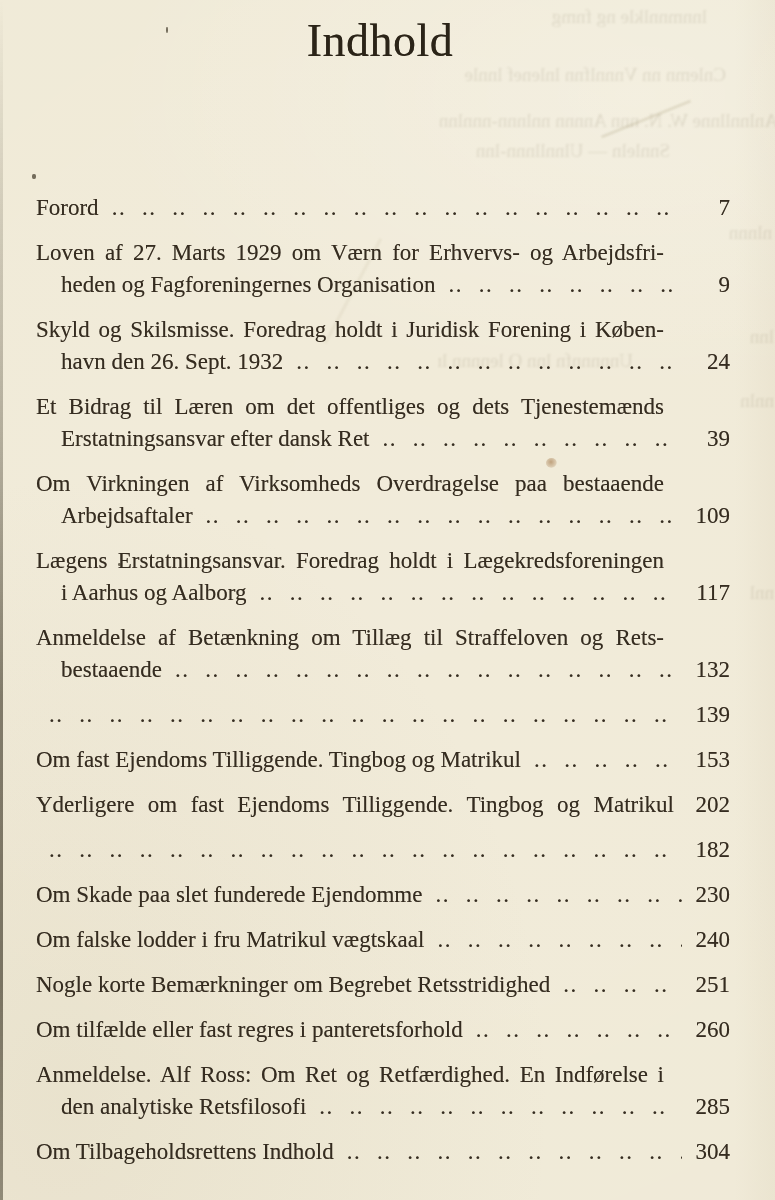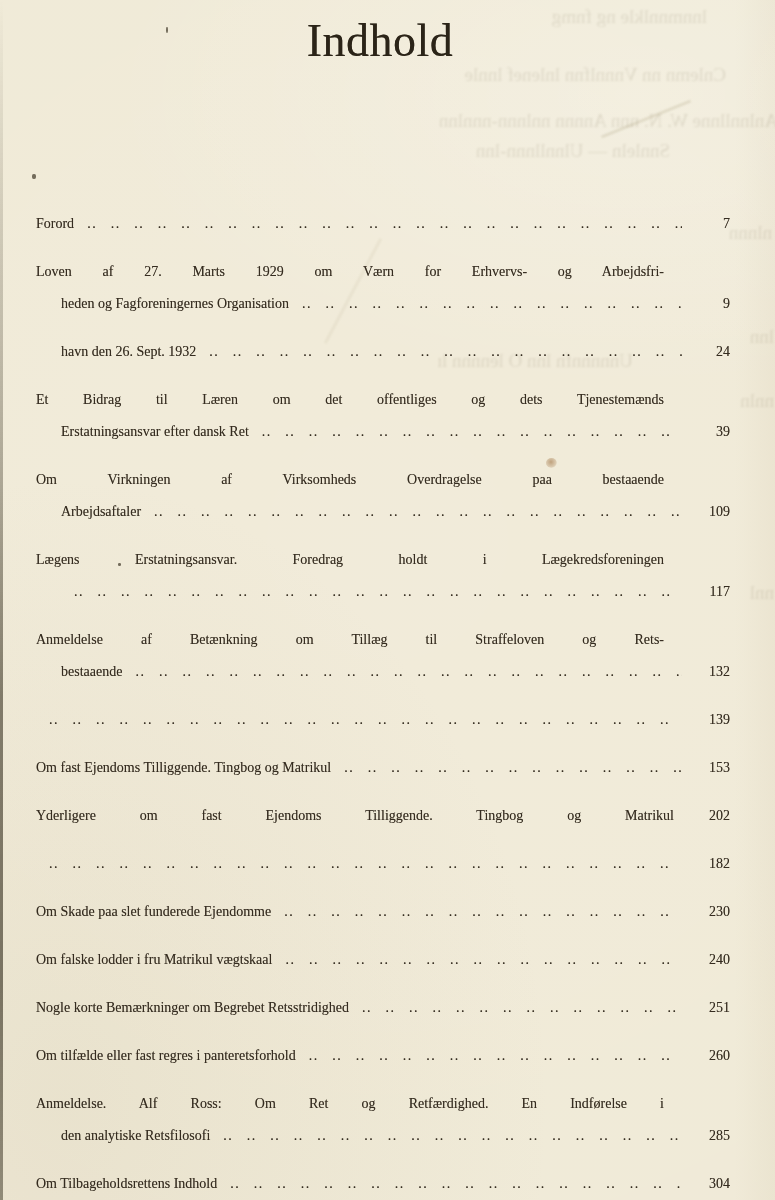--- a/index.html
+++ b/index.html
@@ -28,22 +28,22 @@
   }
 
   .title{
     position:absolute;top:14px;left:0;width:760px;margin:0;
     text-align:center;font-size:46px;font-weight:normal;
     letter-spacing:.5px;color:#2b2418;
     text-shadow:0 0 .5px rgba(43,36,24,.6);
   }
 
   .toc{position:absolute;left:36px;top:192px;width:694px;}
-  .entry{margin-bottom:13px;font-size:14px;line-height:32px;
-         text-shadow:0 0 .4px rgba(53,44,32,.45);margin-top:16px;}
+  .entry{margin-bottom:13px;font-size:23px;line-height:32px;
+         text-shadow:0 0 .4px rgba(53,44,32,.45);}
   .jline{text-align:justify;text-align-last:justify;padding-right:66px;}
   .lline{display:flex;align-items:baseline;}
   .lline.indent{padding-left:25px;}
   .txt{white-space:nowrap;flex:none;}
   .txt.grow{flex:1;white-space:normal;text-align:justify;text-align-last:justify;padding-right:8px;}
   .leader{flex:1;overflow:hidden;white-space:nowrap;
           padding-left:13px;padding-right:8px;
           letter-spacing:1.5px;word-spacing:8.5px;}
   .num{flex:none;width:48px;text-align:right;}
 
@@ -100,20 +100,21 @@
       </div>
       <div class="entry">
         <div class="jline">Loven af 27. Marts 1929 om Værn for Erhvervs- og Arbejdsfri-</div>
         <div class="lline indent">
           <span class="txt">heden og Fagforeningernes Organisation</span>
           <span class="leader">.. .. .. .. .. .. .. .. .. .. .. .. .. .. .. .. .. .. .. .. .. .. .. .. .. .. .. .. .. .. .. .. .. .. .. .. .. .. .. .. .. .. .. .. </span>
           <span class="num">9</span>
         </div>
       </div>
       <div class="entry">
+        <div class="jline">Skyld og Skilsmisse. Foredrag holdt i Juridisk Forening i Køben-</div>
         <div class="lline indent">
           <span class="txt">havn den 26. Sept. 1932</span>
           <span class="leader">.. .. .. .. .. .. .. .. .. .. .. .. .. .. .. .. .. .. .. .. .. .. .. .. .. .. .. .. .. .. .. .. .. .. .. .. .. .. .. .. .. .. .. .. </span>
           <span class="num">24</span>
         </div>
       </div>
       <div class="entry">
         <div class="jline">Et Bidrag til Læren om det offentliges og dets Tjenestemænds</div>
         <div class="lline indent">
           <span class="txt">Erstatningsansvar efter dansk Ret</span>
@@ -125,20 +126,21 @@
         <div class="jline">Om Virkningen af Virksomheds Overdragelse paa bestaaende</div>
         <div class="lline indent">
           <span class="txt">Arbejdsaftaler</span>
           <span class="leader">.. .. .. .. .. .. .. .. .. .. .. .. .. .. .. .. .. .. .. .. .. .. .. .. .. .. .. .. .. .. .. .. .. .. .. .. .. .. .. .. .. .. .. .. </span>
           <span class="num">109</span>
         </div>
       </div>
       <div class="entry">
         <div class="jline">Lægens Erstatningsansvar. Foredrag holdt i Lægekredsforeningen</div>
         <div class="lline indent">
+          <span class="txt">i Aarhus og Aalborg</span>
           <span class="leader">.. .. .. .. .. .. .. .. .. .. .. .. .. .. .. .. .. .. .. .. .. .. .. .. .. .. .. .. .. .. .. .. .. .. .. .. .. .. .. .. .. .. .. .. </span>
           <span class="num">117</span>
         </div>
       </div>
       <div class="entry">
         <div class="jline">Anmeldelse af Betænkning om Tillæg til Straffeloven og Rets-</div>
         <div class="lline indent">
           <span class="txt">bestaaende</span>
           <span class="leader">.. .. .. .. .. .. .. .. .. .. .. .. .. .. .. .. .. .. .. .. .. .. .. .. .. .. .. .. .. .. .. .. .. .. .. .. .. .. .. .. .. .. .. .. </span>
           <span class="num">132</span>

